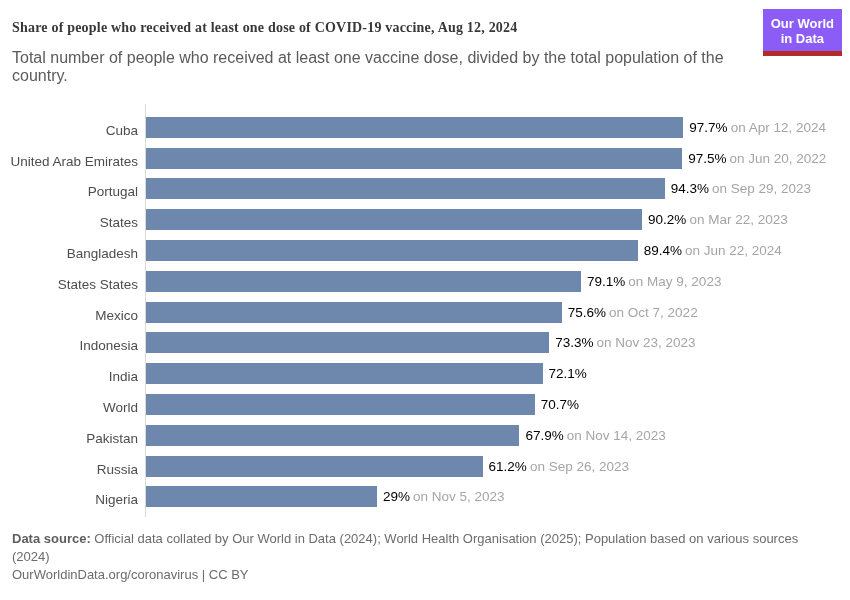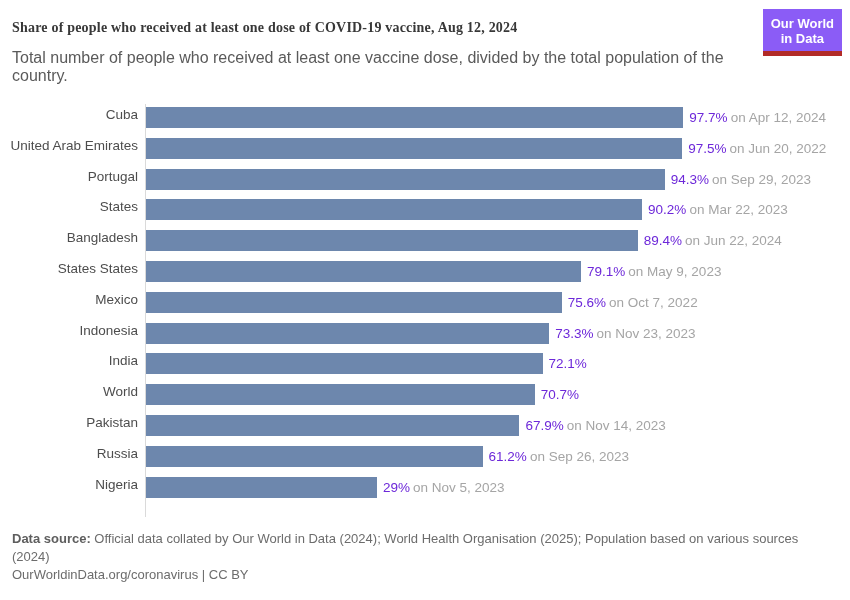--- a/index.html
+++ b/index.html
@@ -18,28 +18,28 @@
   .chart-subtitle { margin:6px 0 0 0; font-size:16px; color:#5a5a5a; }
   .owid-logo {
     flex:none; margin-top:-4px; background:#8b5cf6; color:#ffffff;
     border-bottom:5px solid #b22b27; text-align:center;
     font-size:13px; font-weight:700; line-height:15px; padding:7px 8px 5px 8px;
   }
   .owid-logo span { display:block; }
   
   .chart { position:absolute; top:107px; left:0; width:850px; height:404px; }
   .axis-line { position:absolute; left:145px; top:-3px; width:1px; height:413px; background:#dadada; }
-  .bar-row { display:flex; align-items:flex-start; height:30.8px; position:relative; }
+  .bar-row { display:flex; align-items:flex-end; height:30.8px; position:relative; }
   .country-label {
     width:146px; padding-right:8px; box-sizing:border-box; text-align:right;
     font-size:13.5px; color:#4d4d4d; white-space:nowrap; flex:none;
   }
   .bar-track { display:flex; align-items:center; flex:1; height:21px; }
   .bar { height:21px; flex:none; }
-  .value-label { margin-left:6px; font-size:13.5px; color:#6d28d9; white-space:nowrap; }
+  .value-label { margin-left:6px; font-size:13.5px; color:#000000; white-space:nowrap; }
   .date-label { margin-left:3px; font-size:13.5px; color:#a5a5a5; white-space:nowrap; }
   
   .footer { position:absolute; left:12px; right:12px; top:530px;
     font-size:13px; line-height:18px; color:#6c6c6c; }
   .footer p { margin:0; }
   .source-label { font-weight:700; color:#5e5e5e; }
   .link-line { margin-top:3px; }
 </style>
 </head>
 <body>

